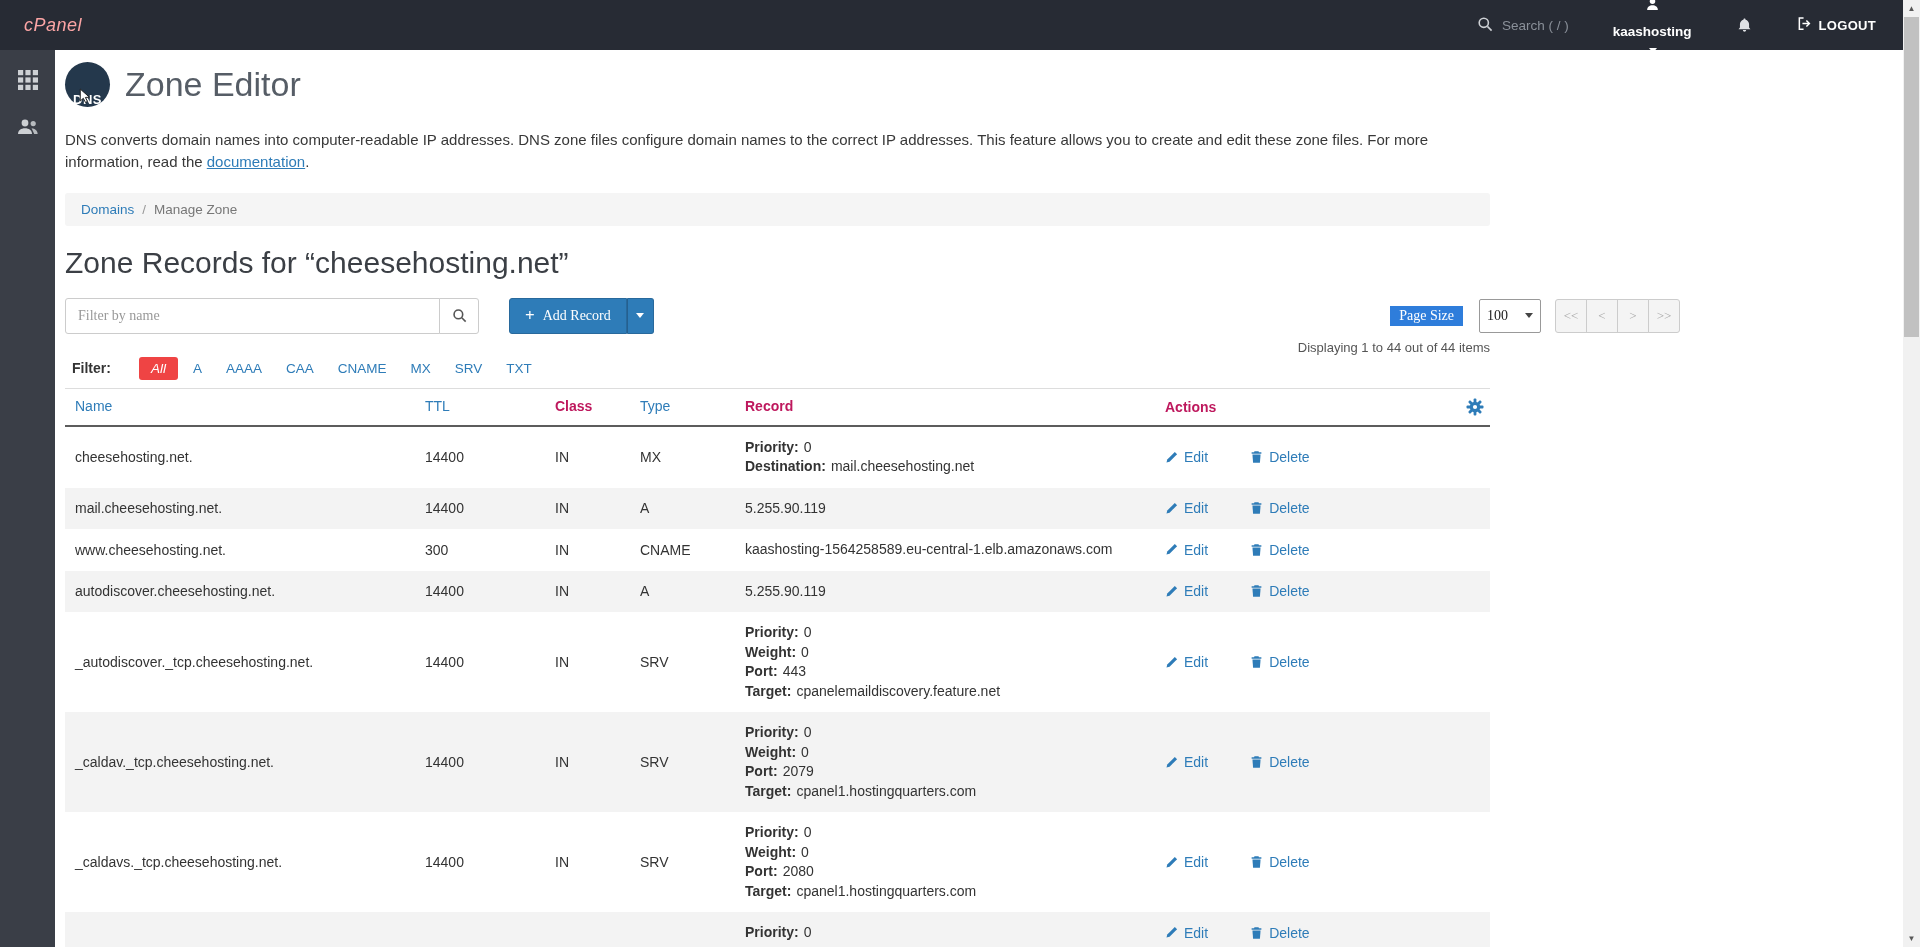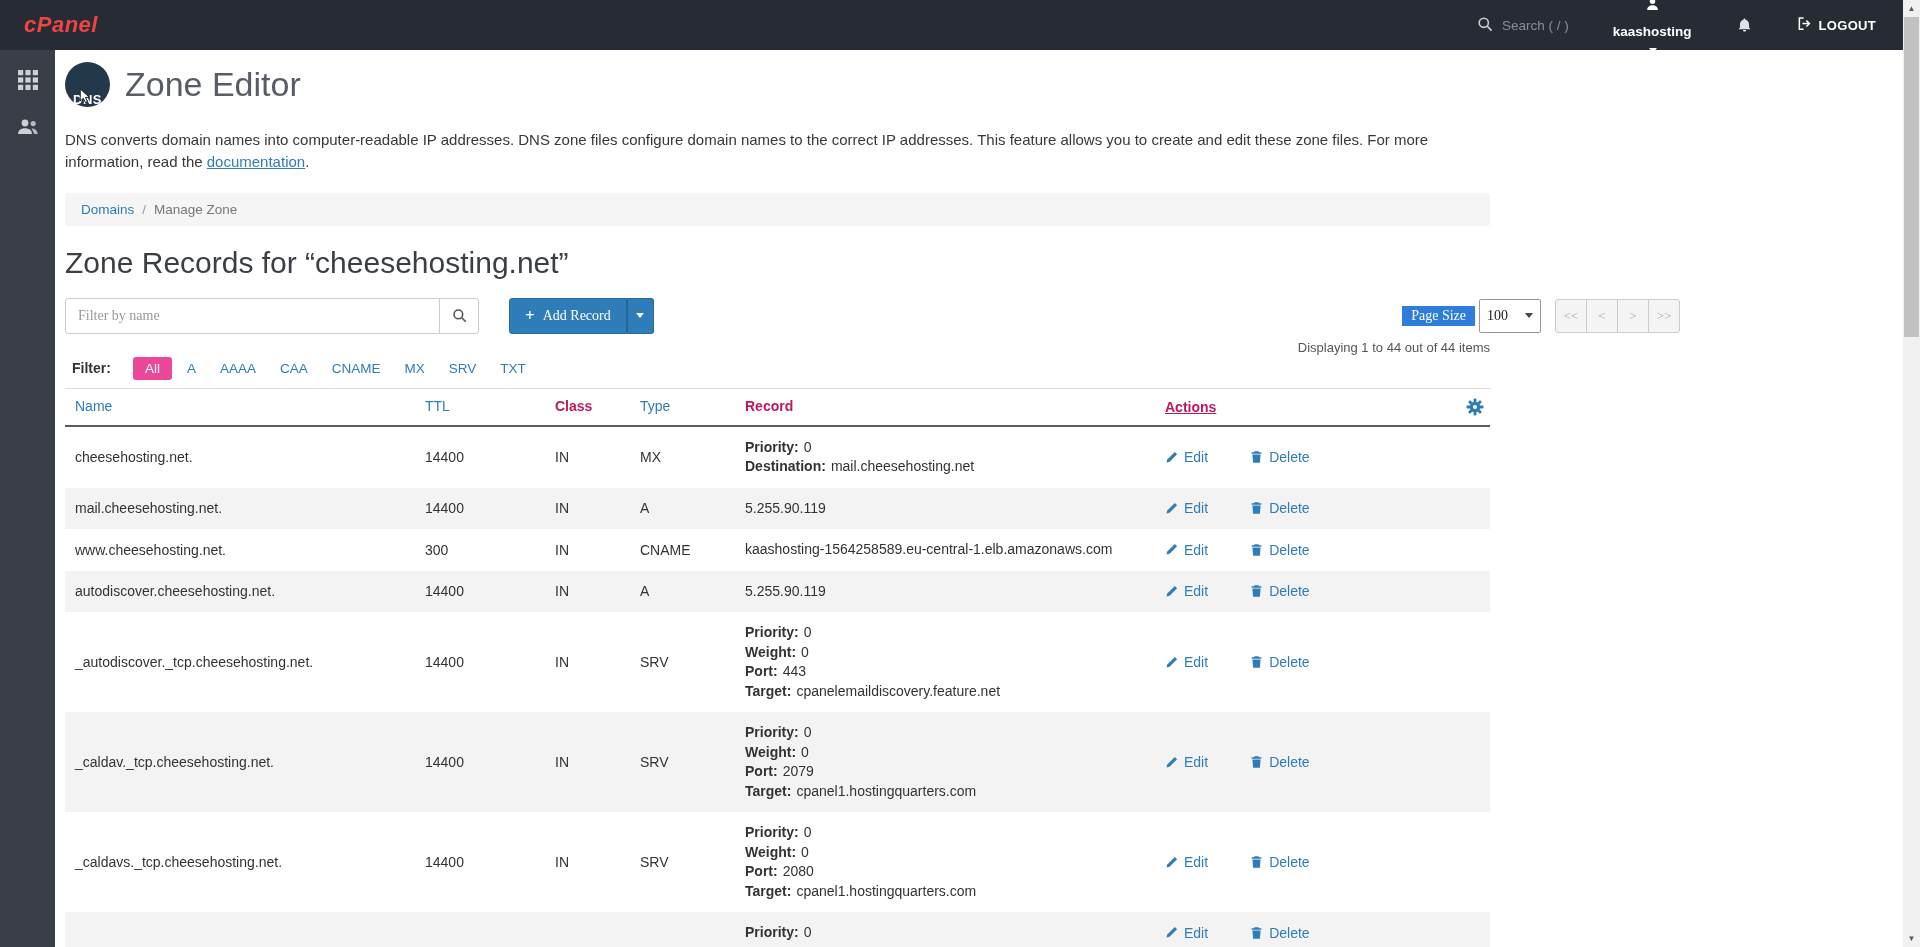--- a/index.html
+++ b/index.html
@@ -2,21 +2,21 @@
 <html><head>
 <meta charset="utf-8">
 <style>
   * { margin:0; padding:0; box-sizing:border-box; }
   html,body { width:1920px; height:947px; overflow:hidden; background:#fff;
     font-family:"Liberation Sans", sans-serif; color:#333; }
 
   
   .navbar { position:relative; height:50px; background:#272b34; display:flex;
     align-items:center; padding:0 24px; z-index:5; }
-  .logo { color:#ef4444; font-size:22px; font-weight:bold; font-style:italic; letter-spacing:.5px; }
+  .logo { color:#fca5a5; font-size:18px; font-weight:normal; font-style:italic; letter-spacing:.5px; }
   .nav-right { margin-left:auto; display:flex; align-items:center; gap:44px; padding-right:20px; }
   .nav-search { display:flex; align-items:center; gap:9px; color:#8a9099; font-size:13.5px; cursor:pointer;text-align:center; }
   .nav-user { display:flex; align-items:center; gap:9px; color:#fff; font-size:13.5px; font-weight:bold; cursor:pointer;flex-direction:column; }
   .caret-down { width:0; height:0; border-left:4px solid transparent; border-right:4px solid transparent; border-top:5px solid #fff; margin-left:2px; }
   .nav-bell { cursor:pointer; display:flex; }
   .nav-logout { display:flex; align-items:center; gap:7px; color:#fff; font-size:13px; font-weight:bold; letter-spacing:.3px; cursor:pointer; }
 
   
   .sidebar { position:absolute; left:0; top:50px; bottom:0; width:55px; background:#3a3e47;
     display:flex; flex-direction:column; align-items:center; padding-top:20px; gap:28px; }
@@ -58,44 +58,44 @@
     border-radius:0 3px 3px 0; background:#fff; display:flex; align-items:center; justify-content:center; cursor:pointer; }
   .add-group { display:flex; margin-left:30px; }
   .add-btn { height:36px; background:#2e7cb8; border:1px solid #28699c; border-radius:3px 0 0 3px;
     color:#fff; font-size:14px; display:flex; align-items:center; gap:8px; padding:0 15px; cursor:pointer; }
   .add-plus { font-size:17px; font-weight:bold; line-height:1; }
   .add-caret { width:27px; height:36px; background:#2e7cb8; border:1px solid #28699c; border-left:1px solid #246090;
     border-radius:0 3px 3px 0; display:flex; align-items:center; justify-content:center; cursor:pointer; }
   .add-caret .tri { width:0; height:0; border-left:4px solid transparent; border-right:4px solid transparent; border-top:5px solid #fff; }
   .spacer { flex:1; }
   .page-size-label { font-size:14px; color:#fff; background:#2e7ddb; padding:2px 9px; }
-  .page-size-select { margin-left:4px; width:62px; height:34px; border:1px solid #999; border-radius:2px;
+  .page-size-select { margin-left:16px; width:62px; height:34px; border:1px solid #999; border-radius:2px;
     background:#fff; display:flex; align-items:center; justify-content:space-between; padding:0 7px;
     font-size:14px; color:#222; cursor:pointer; }
   .page-size-select .tri { width:0; height:0; border-left:4px solid transparent; border-right:4px solid transparent; border-top:5px solid #444; }
   .pagination { display:flex; margin-left:14px; }
   .pg-btn { min-width:32px; height:34px; background:#f4f4f4; border:1px solid #ccc; margin-left:-1px;
     color:#a9a9a9; font-size:13px; display:flex; align-items:center; justify-content:center; cursor:pointer; padding:0 6px; }
   .pg-btn:first-child { border-radius:3px 0 0 3px; margin-left:0; }
   .pg-btn:last-child { border-radius:0 3px 3px 0; }
 
   .displaying { margin-top:6px; width:1425px; text-align:right; font-size:13px; color:#555; }
 
   .filter-row { margin-top:2px; display:flex; align-items:center; padding-left:7px; }
   .filter-label { font-weight:bold; font-size:14px; color:#333; margin-right:14px; }
   .ftype { color:#2e7cb8; font-size:13.5px; padding:4px 9px; margin-left:6px; cursor:pointer; }
-  .ftype.active { background:#ec4899; color:#fff; border-radius:3px; padding:4px 12px; margin-left:8px; }
+  .ftype.active { background:#ef4444; color:#fff; border-radius:3px; padding:4px 12px; margin-left:14px;font-style:italic; }
 
   
   .ztable { margin-top:8px; width:1425px; }
   .thead { display:grid; grid-template-columns:350px 130px 85px 105px 420px 1fr;
     border-top:1px solid #ddd; border-bottom:2px solid #5c5c5c; }
   .th { padding:9px 10px; font-size:14px; color:#be185d; font-weight:bold; }
   .th.link { color:#2e7cb8; font-weight:normal; cursor:pointer; }
-  .th.actions-h { display:flex; align-items:center; justify-content:space-between; padding-right:6px;text-decoration:underline; }
+  .th.actions-h { display:flex; align-items:center; justify-content:space-between; padding-right:6px; }
   .gear { cursor:pointer; display:flex; }
 
   .trow { display:grid; grid-template-columns:350px 130px 85px 105px 420px 1fr; align-items:center; }
   .trow:nth-child(even) { background:#f3f3f3; }
   .td { padding:11px 10px; font-size:14px; color:#333; }
   .rl { line-height:19.5px; }
   .rl b { margin-right:5px; }
   .rl b:empty { display:none; }
   .td.actions { display:flex; gap:42px; }
   .act { color:#2e7cb8; display:flex; align-items:center; gap:6px; font-size:14px; cursor:pointer; text-decoration:none; }

